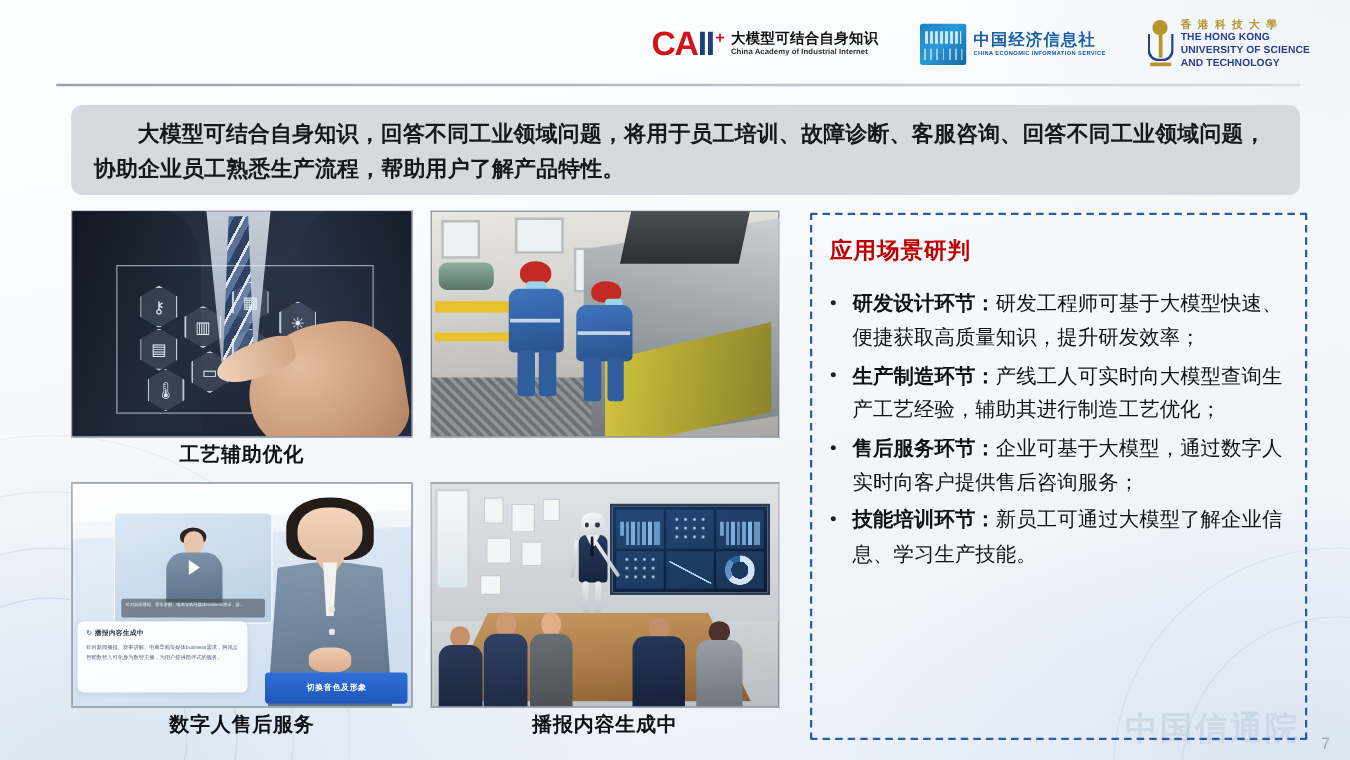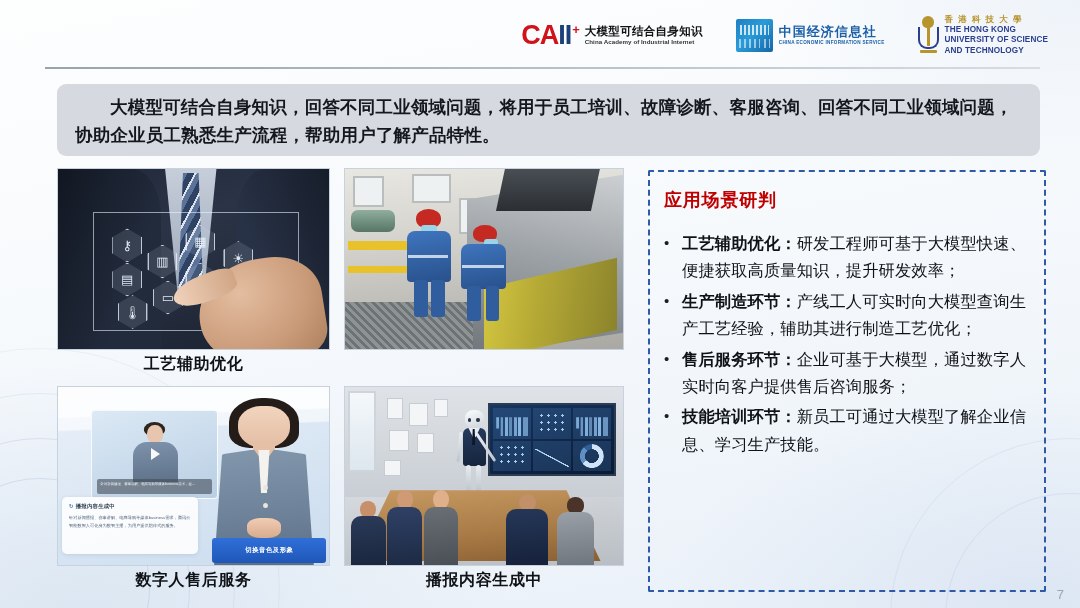--- a/index.html
+++ b/index.html
@@ -354,20 +354,21 @@
 
 <div class="slide">
 
   <div class="arc a1"></div>
   <div class="arc a2"></div>
   <div class="arc a3"></div>
   <div class="arc a4"></div>
   <div class="arc r1"></div>
   <div class="arc r2"></div>
 
+  <div class="watermark">中国信通院</div>
 
   <div class="header">
 
     <div class="logos">
 
       <div class="logo">
         <div class="caii-mark">
           <span class="caii-c">CA</span>
             <span class="caii-aii">II</span>
             <span class="caii-plus">+</span>
@@ -567,21 +568,21 @@
       </div>
     </div>
   </div>
   <div class="cap" id="cap-4">播报内容生成中</div>
 
   <div class="panel">
     <div class="panel-title">应用场景研判</div>
     <ul class="bullets">
       <li>
         <span class="dot">•</span>
-        <span class="txt"><b class="lead">工艺辅助优化：</b><span>研发工程师可基于大模型快速、便捷获取高质量知识，提升研发效率；</span></span>
+        <span class="txt"><b class="lead">研发设计环节：</b><span>研发工程师可基于大模型快速、便捷获取高质量知识，提升研发效率；</span></span>
       </li>
       <li>
         <span class="dot">•</span>
         <span class="txt"><b class="lead">生产制造环节：</b><span>产线工人可实时向大模型查询生产工艺经验，辅助其进行制造工艺优化；</span></span>
       </li>
       <li>
         <span class="dot">•</span>
         <span class="txt"><b class="lead">售后服务环节：</b><span>企业可基于大模型，通过数字人实时向客户提供售后咨询服务；</span></span>
       </li>
       <li>

